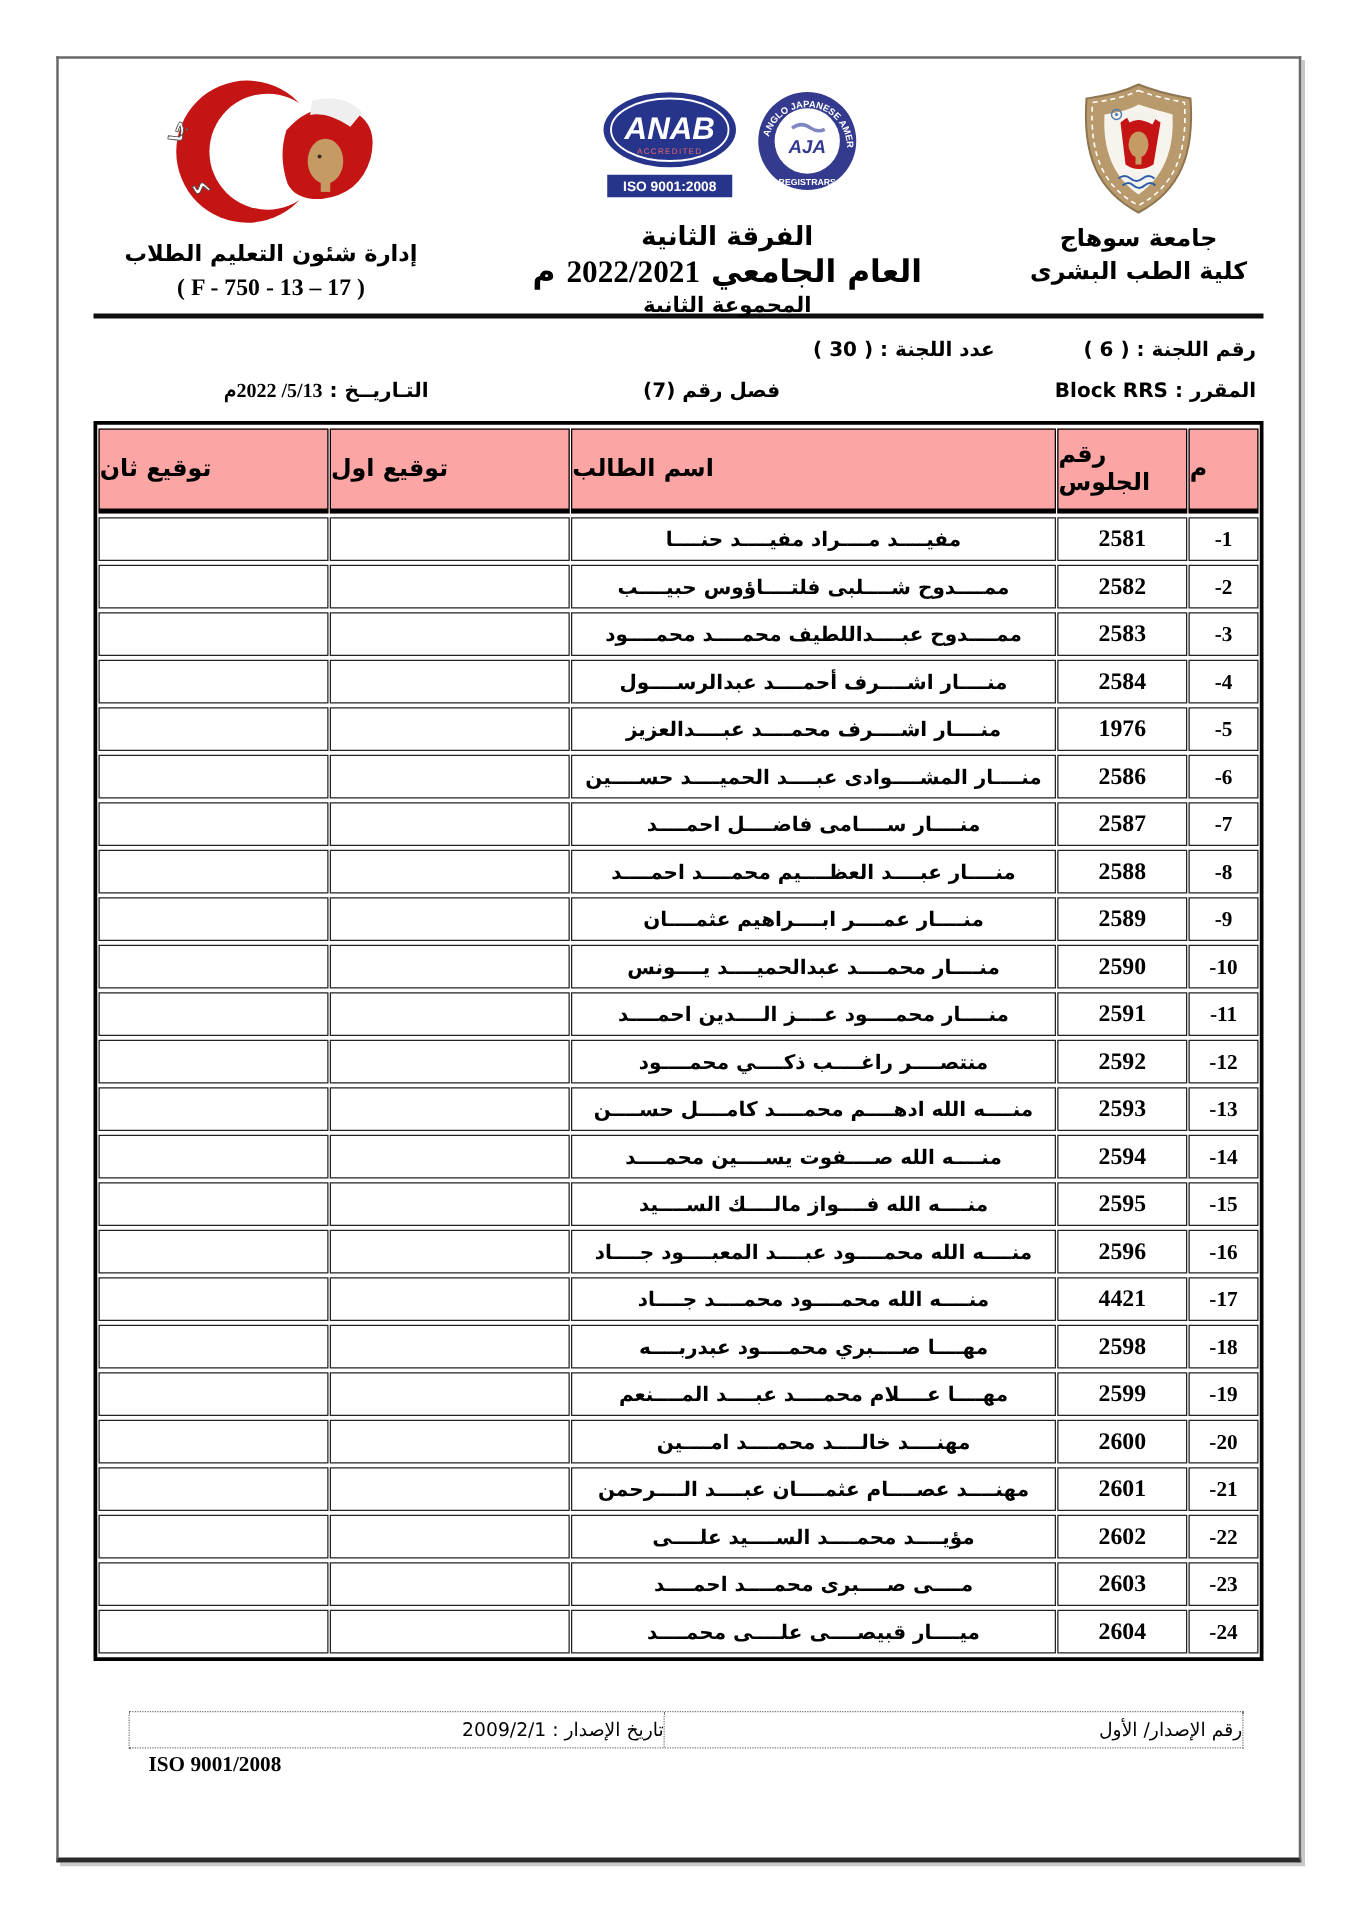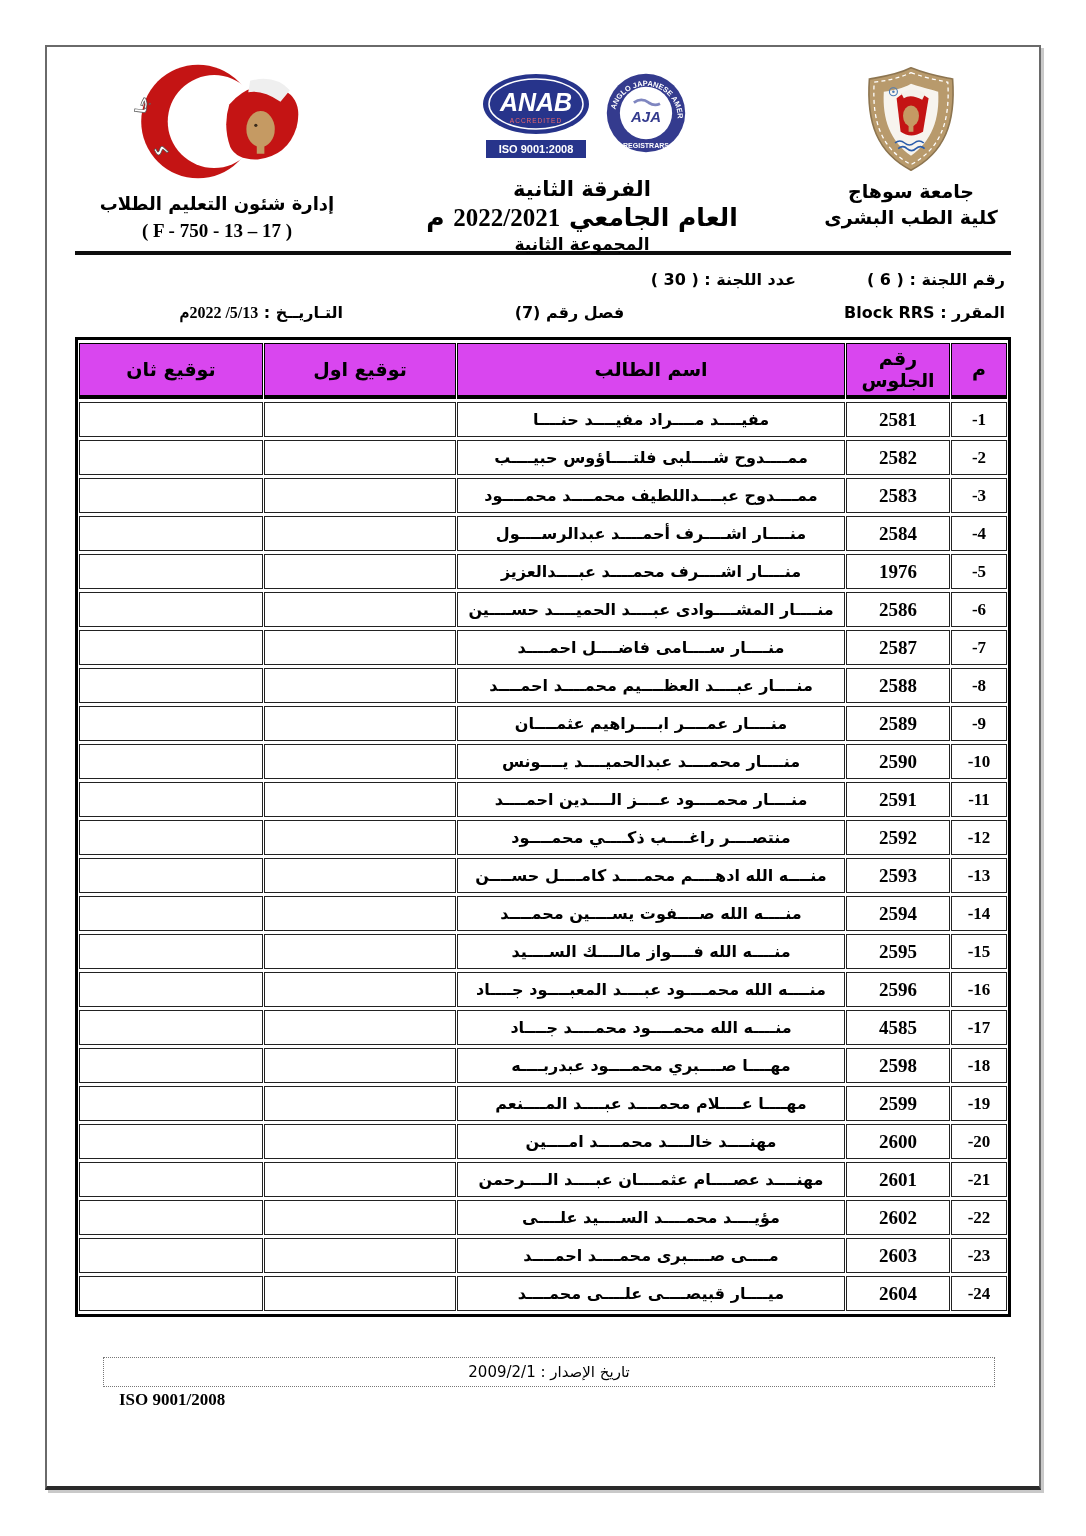--- a/index.html
+++ b/index.html
@@ -35,35 +35,35 @@
               font-weight:bold; font-size:16px; }
   .info-right { width:215px; text-align:right; padding-right:6px; }
   .info-center { flex:1; text-align:center; }
   .info-left { width:268px; text-align:right; }
   .num { font-family:"Liberation Serif","DejaVu Serif",serif; }
 
   
   table.students { margin:8px 28px 0 32px; width:936px; table-layout:fixed;
                    border-collapse:separate; border-spacing:1px 3px;
                    border:3px solid #000; background:#fff; }
-  table.students th { background:#d946ef; border:1px solid #000; border-bottom:4px solid #000;
-                      height:56px; font-size:19px; font-weight:bold; text-align:center;
+  table.students th { background:#fca5a5; border:1px solid #000; border-bottom:4px solid #000;
+                      height:68px; font-size:19px; font-weight:bold; text-align:left;
                       vertical-align:middle; line-height:1.15; }
   table.students td { border:1px solid #222; height:35px; vertical-align:middle; }
   td.c-index { text-align:center; font-weight:bold; font-size:17px;
                font-family:"Liberation Serif","DejaVu Serif",serif; direction:ltr; }
   td.c-seat  { text-align:center; font-weight:bold; font-size:19px;
                font-family:"Liberation Serif","DejaVu Serif",serif; }
   td.c-name  { text-align:center; font-weight:bold; font-size:16px; padding:0 6px;
                white-space:nowrap; overflow:hidden; }
 
   
   .footer-table { margin:40px 44px 0 56px; border:1px dotted #777; display:flex;
                   direction:rtl; height:30px; align-items:center; font-size:15px; }
-  .f-cell { text-align:center; }
+  .f-cell { }
   .f-right { width:52%; border-left:1px dotted #777; height:100%; line-height:28px; }
   .f-left { flex:1; height:100%; line-height:28px; }
   .iso-line { margin:3px 0 0 72px; direction:ltr; text-align:left;
               font-family:"Liberation Serif","DejaVu Serif",serif;
               font-weight:bold; font-size:17px; }
   svg text { font-family:"Liberation Sans","DejaVu Sans",sans-serif; }
   svg text.ar { font-family:"DejaVu Sans",sans-serif; }
 </style>
 </head>
 <body>
@@ -281,21 +281,21 @@
     </tr>
         <tr>
       <td class="c-index">-16</td>
       <td class="c-seat">2596</td>
       <td class="c-name">منــــه الله محمــــود عبــــد المعبــــود جــــاد</td>
       <td></td>
       <td></td>
     </tr>
         <tr>
       <td class="c-index">-17</td>
-      <td class="c-seat">4585</td>
+      <td class="c-seat">4421</td>
       <td class="c-name">منــــه الله محمــــود محمــــد جــــاد</td>
       <td></td>
       <td></td>
     </tr>
         <tr>
       <td class="c-index">-18</td>
       <td class="c-seat">2598</td>
       <td class="c-name">مهــــا صــــبري محمــــود عبدربــــه</td>
       <td></td>
       <td></td>
@@ -339,17 +339,18 @@
       <td class="c-index">-24</td>
       <td class="c-seat">2604</td>
       <td class="c-name">ميــــار قبيصــــى علــــى محمــــد</td>
       <td></td>
       <td></td>
     </tr>
       </tbody>
   </table>
 
   <div class="footer-table">
+    <div class="f-cell f-right">رقم الإصدار/ الأول</div>
     <div class="f-cell f-left">تاريخ الإصدار : 2009/2/1</div>
   </div>
   <div class="iso-line">ISO 9001/2008</div>
 
 </div>
 
 </body></html>

